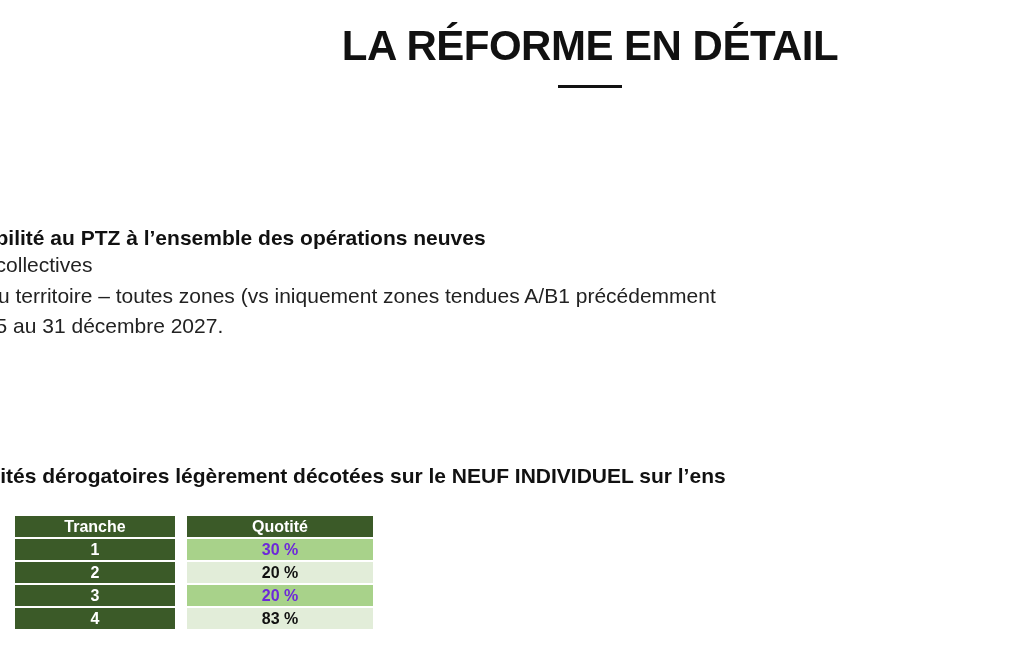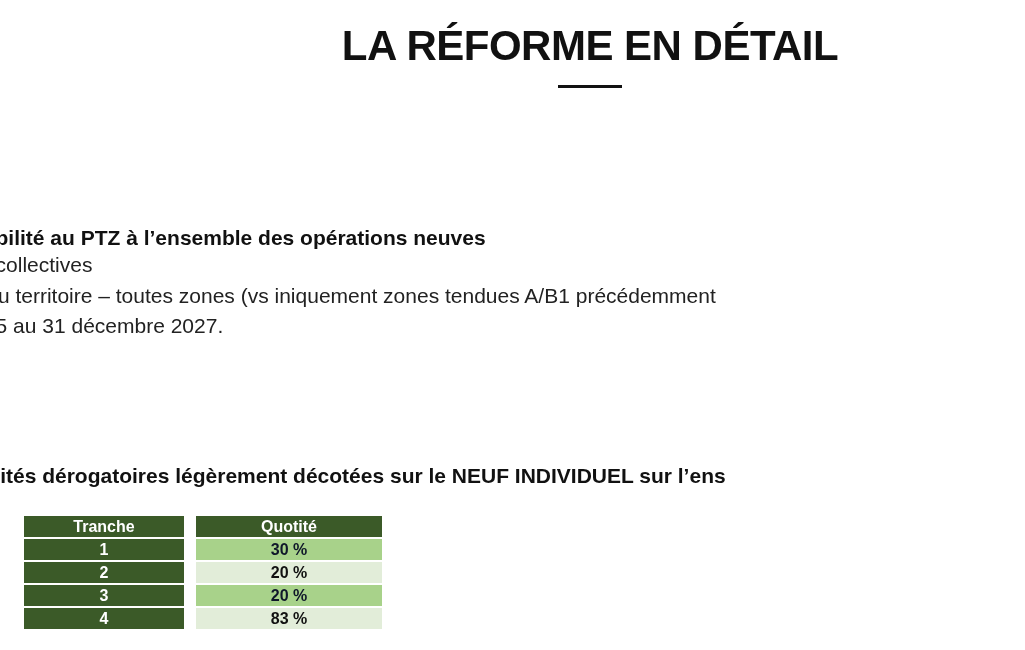--- a/index.html
+++ b/index.html
@@ -90,21 +90,21 @@
     line-height: 1.45;
     margin: 0;
   }
 
   .gap-lg { height: 46px; }
 
   
   .quota-table {
     position: absolute;
     top: 515px;
-    left: 173px;             
+    left: 164px;             
     border-collapse: separate;
     border-spacing: 0;
   }
   .quota-table td, .quota-table th {
     padding: 0;
     margin: 0;
     height: 21px;
     font-size: 16px;
     font-weight: bold;
     text-align: center;
@@ -120,21 +120,21 @@
     color: #ffffff;
     border: 1px solid #ffffff;
   }
   .cell-dark {
     background: #3b5a28;
     color: #ffffff;
     border: 1px solid #ffffff;
   }
   .cell-green {
     background: #a8d28a;
-    color: #0f172a;
+    color: #6d28d9;
     border: 1px solid #ffffff;
   }
   .cell-pale {
     background: #e2edd9;
     color: #111111;
     border: 1px solid #ffffff;
   }
   .spacer-col { width: 10px; background: #ffffff; border: none; }
 </style>
 </head>

